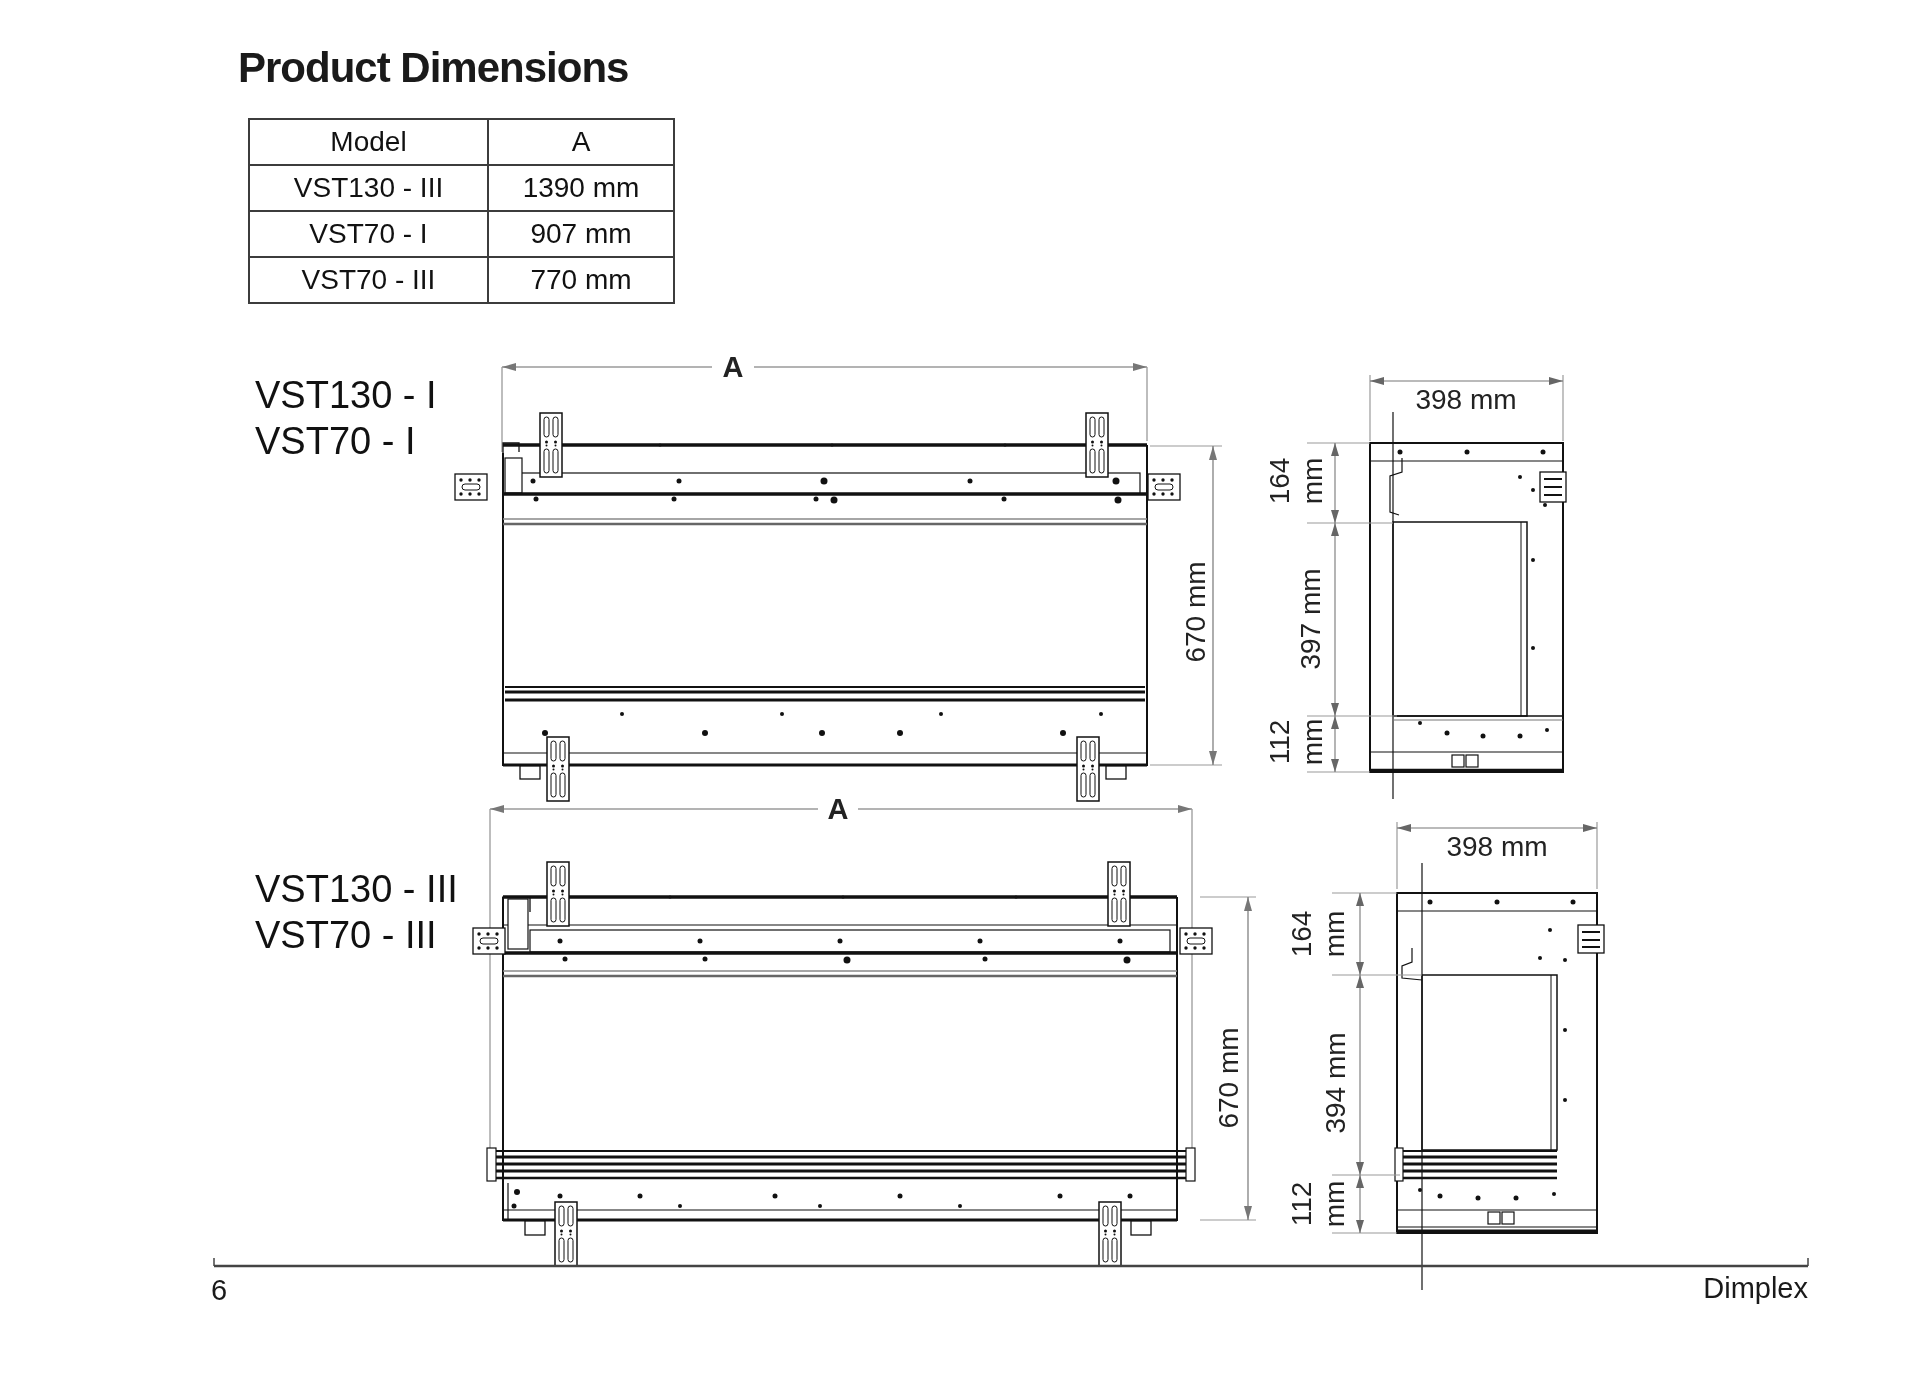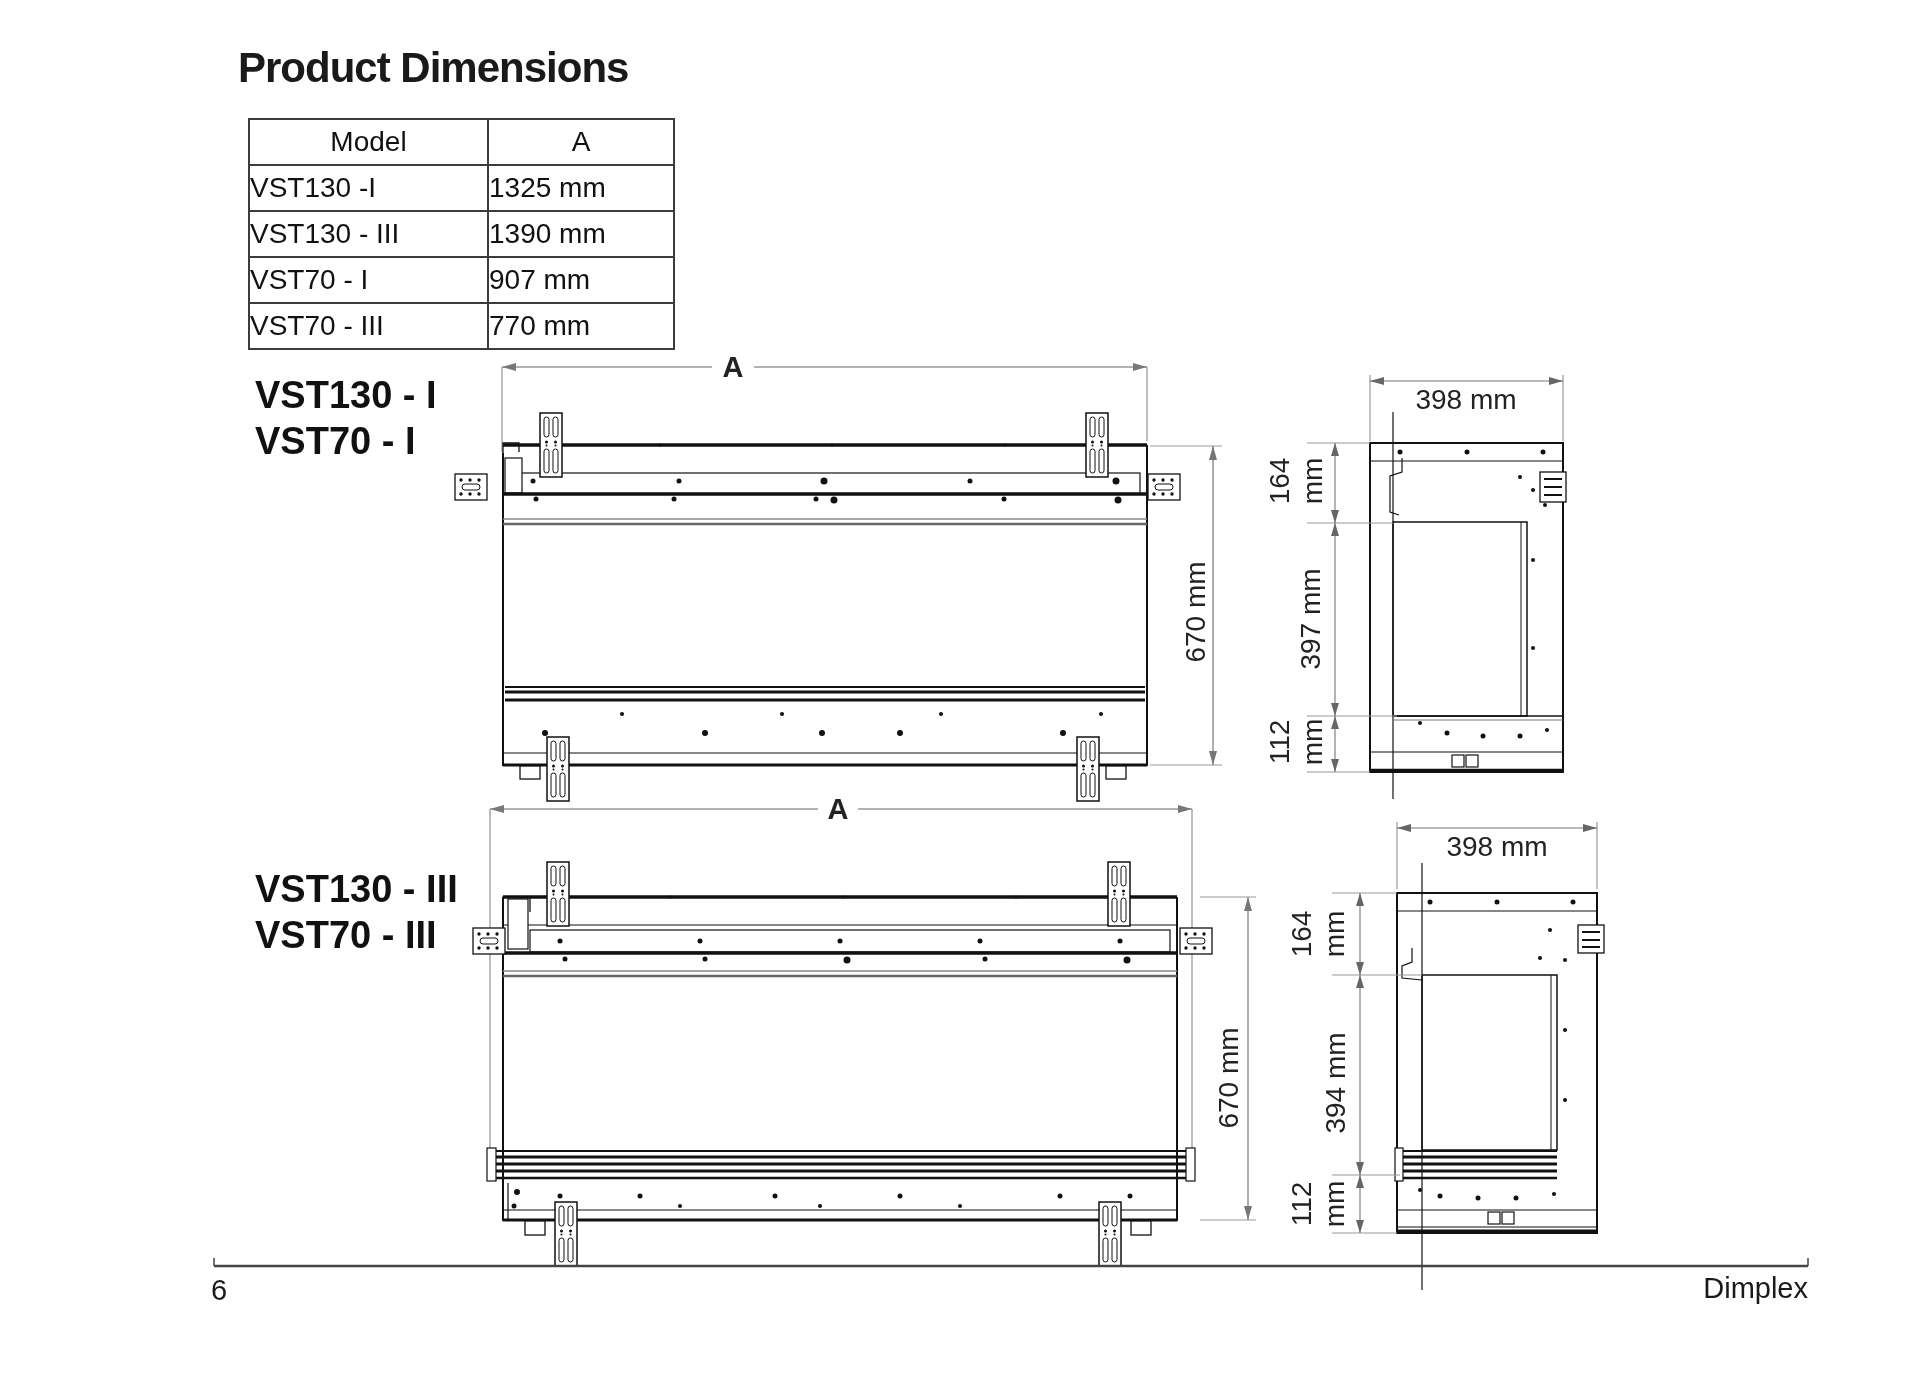--- a/index.html
+++ b/index.html
@@ -2,25 +2,25 @@
 <html><head>
 <meta charset="utf-8">
 <style>
   html,body{margin:0;padding:0;background:#fff;}
   body{width:1920px;height:1400px;position:relative;overflow:hidden;
        font-family:"Liberation Sans", sans-serif;color:#1a1a1a;}
   .abs{position:absolute;}
   #art{position:absolute;left:0;top:0;}
   .title{left:238px;top:44px;font-size:42px;font-weight:bold;letter-spacing:-1px;}
   table.dim{position:absolute;left:248px;top:118px;border-collapse:collapse;
-            font-size:28px;color:#111;}
+            font-size:28px;text-align:center;color:#111;}
   table.dim td,table.dim th{border:2px solid #3c3c3c;font-weight:normal;padding:0;}
   table.dim .c1{width:237px;height:44px;}
   table.dim .c2{width:184px;height:44px;}
-  .models{font-size:38px;line-height:46px;color:#111;white-space:nowrap;font-weight:bold;}
+  .models{font-size:38px;line-height:46px;color:#111;white-space:nowrap;}
   .m1{left:255px;top:372px;}
   .m2{left:255px;top:866px;}
   .dimlab{font-size:28px;color:#222;white-space:nowrap;}
   .alab{font-size:29px;font-weight:bold;color:#222;background:#fff;padding:0 8px;}
   .rot{transform:translate(-50%,-50%) rotate(-90deg);transform-origin:center;}
   .ctr{transform:translate(-50%,-50%);}
   .two{line-height:33px;text-align:center;}
   .footer{font-size:29px;color:#1a1a1a;}
 </style>
 </head>
@@ -335,24 +335,20 @@
 
 <div class="abs title">Product Dimensions</div>
 
 <table class="dim">
   <tbody>
       <tr>
     <th class="c1">Model</th>
     <th class="c2">A</th>
   </tr>
   <tr>
-    <td class="c1">VST130 -I</td>
-    <td class="c2">1325 mm</td>
-  </tr>
-  <tr>
     <td class="c1">VST130 - III</td>
     <td class="c2">1390 mm</td>
   </tr>
   <tr>
     <td class="c1">VST70 - I</td>
     <td class="c2">907 mm</td>
   </tr>
   <tr>
     <td class="c1">VST70 - III</td>
     <td class="c2">770 mm</td>

